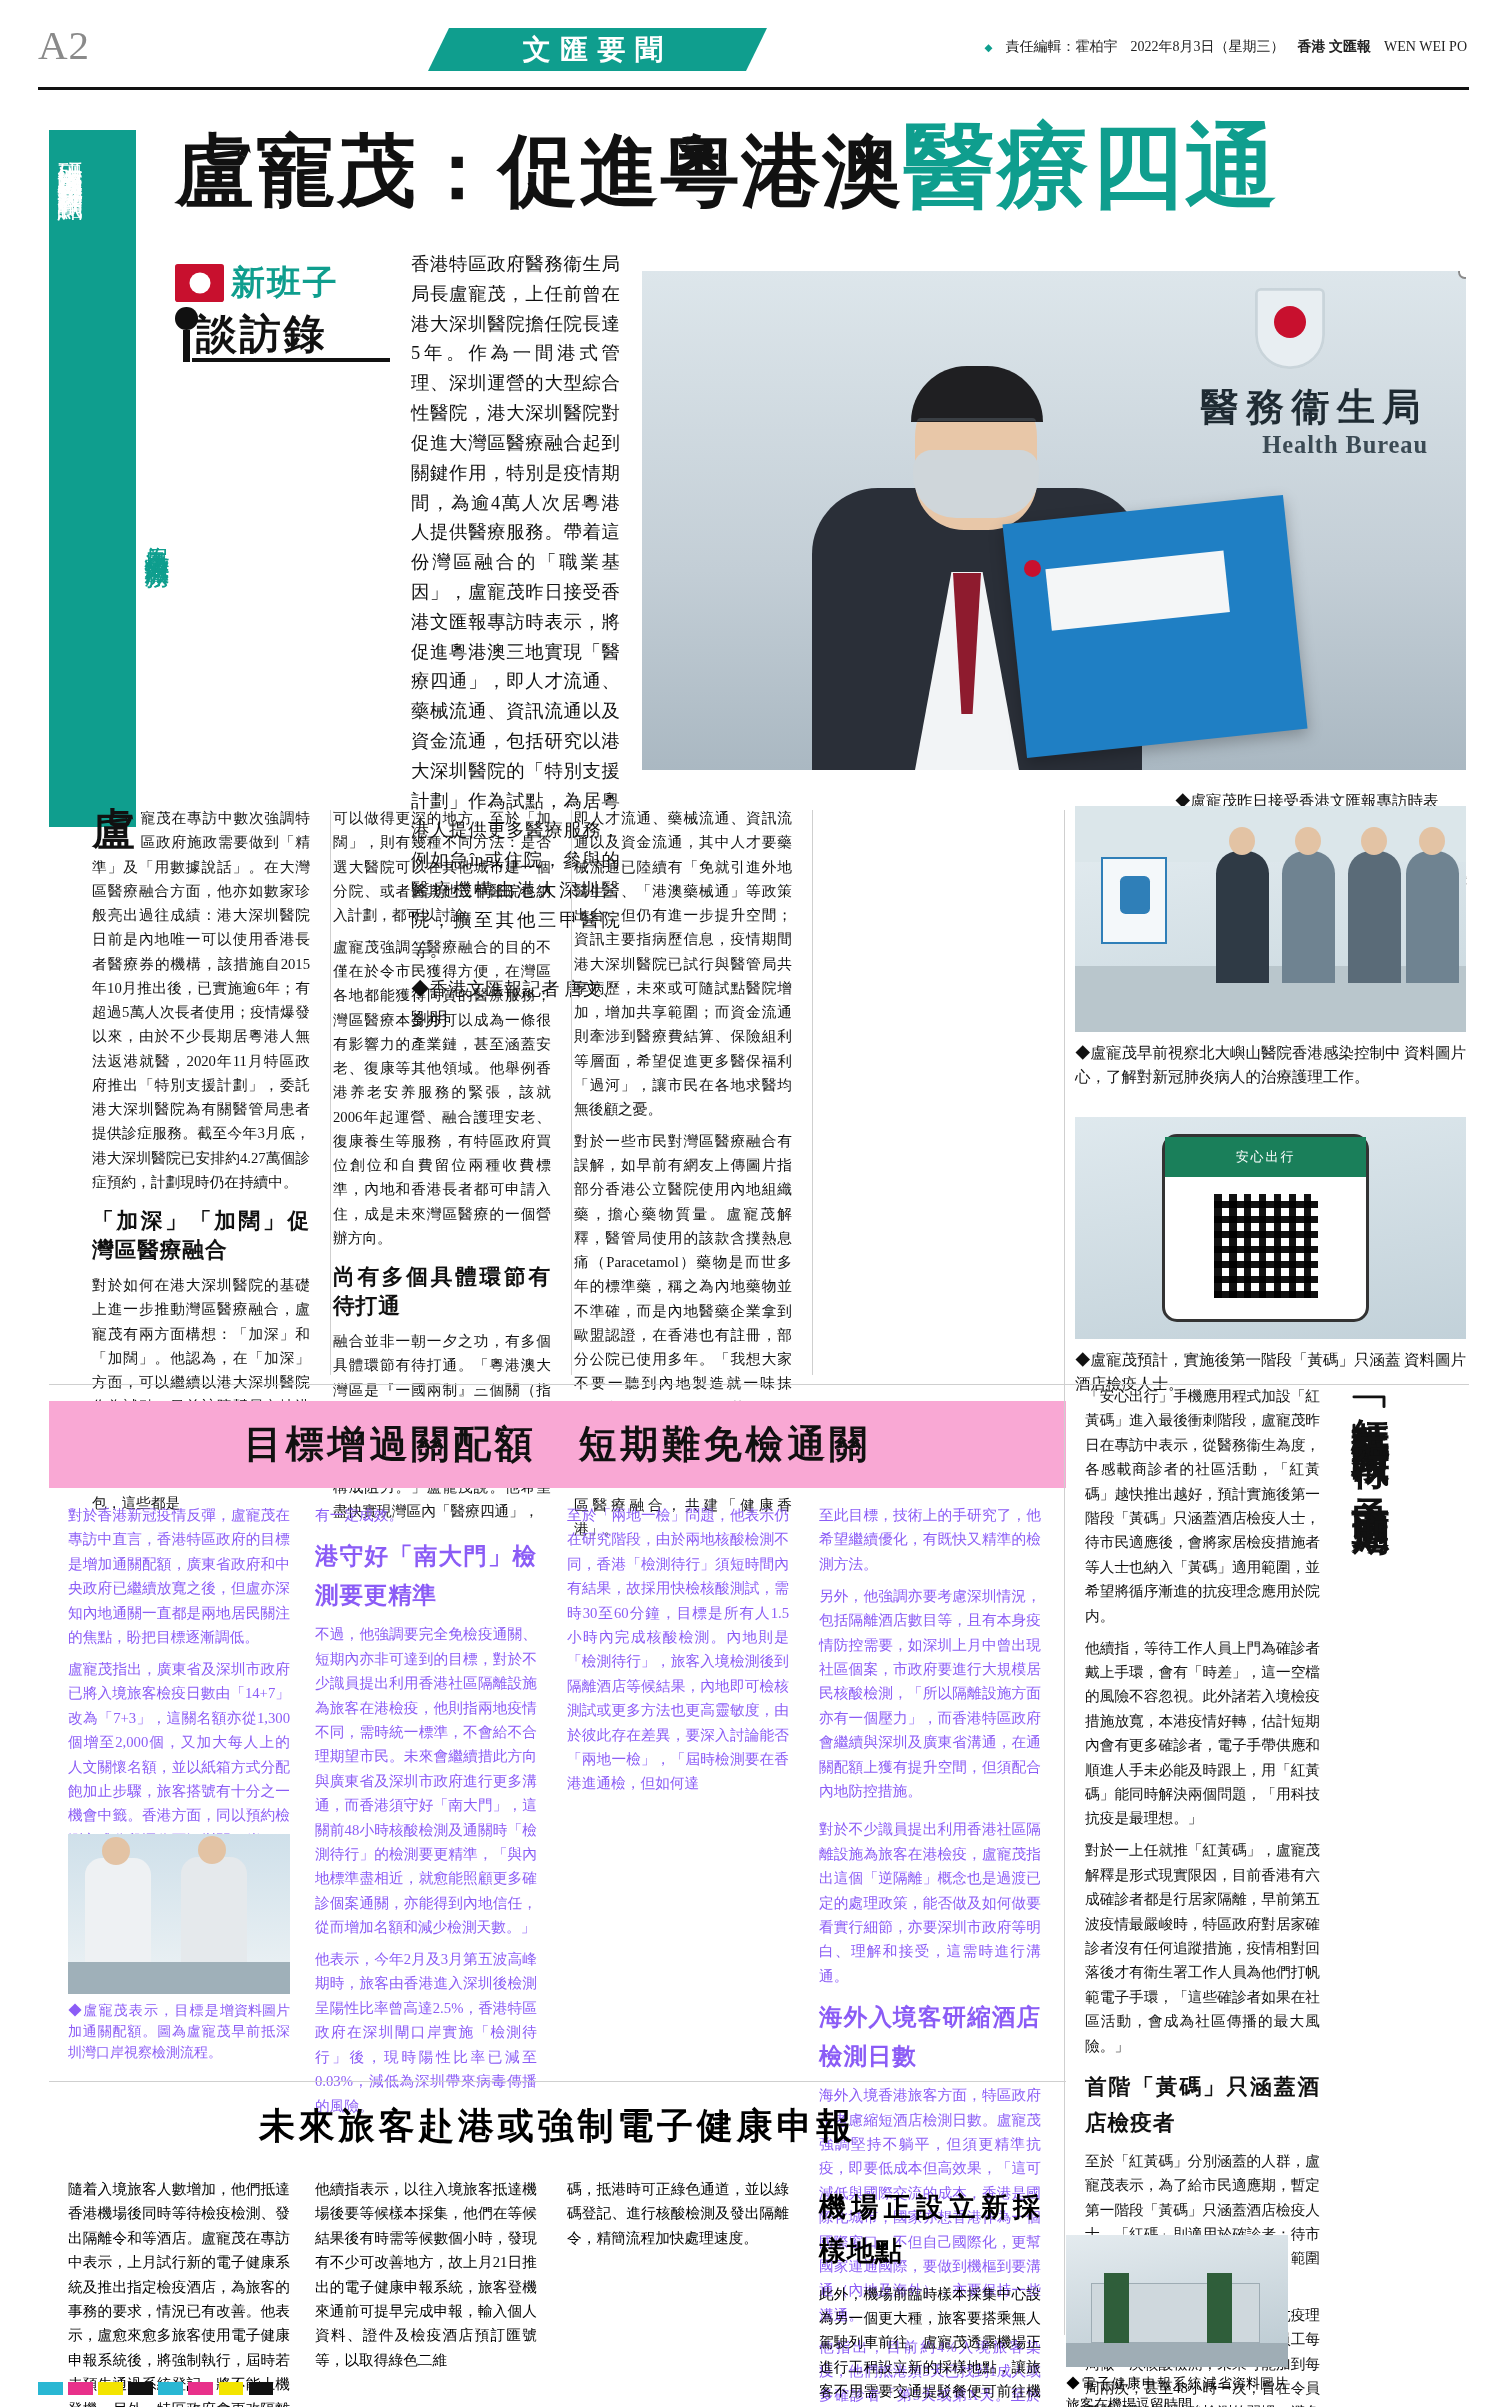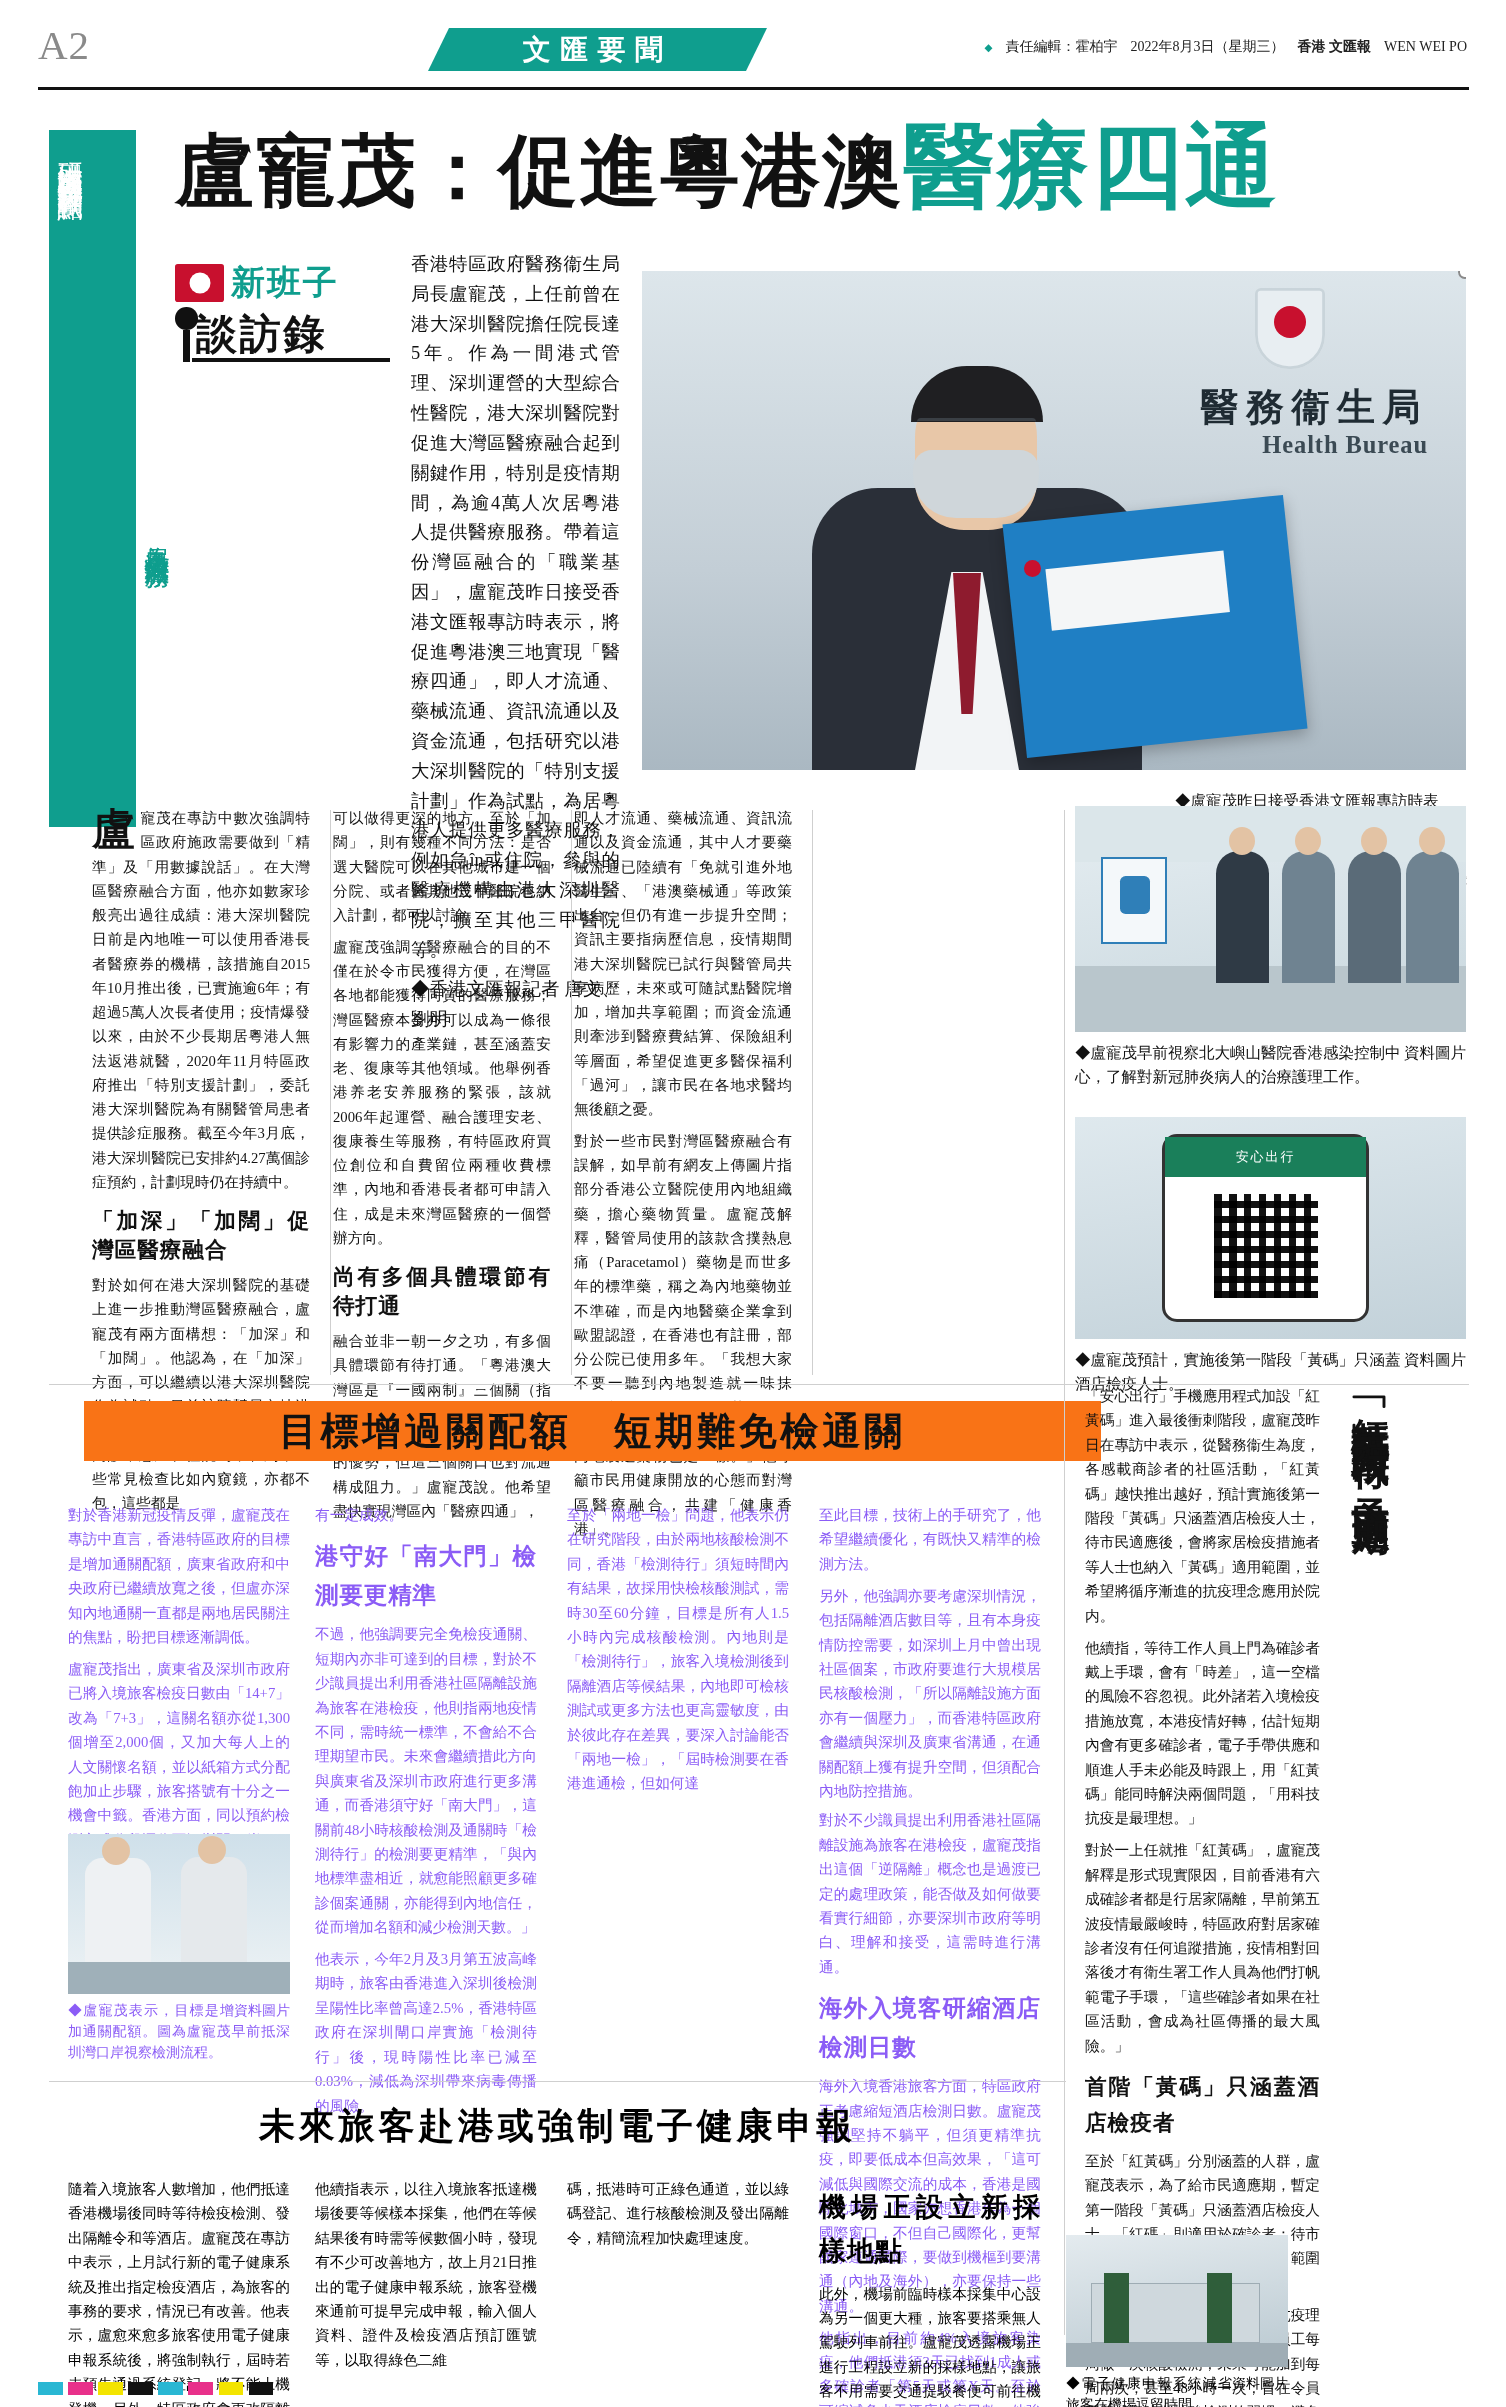--- a/index.html
+++ b/index.html
@@ -250,23 +250,22 @@
     background-blend-mode:multiply;
   }
   .ph-cap2 {
     position:absolute; left:1075px; top:1348px; width:391px;
     font-size:15.5px; line-height:1.55; color:#111;
   }
   .ph-cap2 .src { float:right; }
 
   
   .band {
-    position:absolute; left:49px; top:1401px; width:1017px; height:60px;
-    background:#f97316;
-    margin-left:35px;
+    position:absolute; left:49px; top:1401px; width:1017px; height:87px;
+    background:#f9a8d4;
   }
   .band .t {
     position:absolute; left:0; top:0; width:100%; height:100%;
     display:flex; align-items:center; justify-content:center;
     font-size:38px; font-weight:bold; letter-spacing:3.8px; color:#111;
   }
 
   
   .mid { position:absolute; left:68px; top:1503px; width:996px; height:584px; }
   .mcol {
@@ -502,21 +501,21 @@
       <div class="mid-h">港守好「南大門」檢測要更精準</div>
       <div>不過，他強調要完全免檢疫通關、短期內亦非可達到的目標，對於不少識員提出利用香港社區隔離設施為旅客在港檢疫，他則指兩地疫情不同，需時統一標準，不會給不合理期望市民。未來會繼續措此方向與廣東省及深圳市政府進行更多溝通，而香港須守好「南大門」，這關前48小時核酸檢測及通關時「檢測待行」的檢測要更精準，「與內地標準盡相近，就愈能照顧更多確診個案通關，亦能得到內地信任，從而增加名額和減少檢測天數。」</div>
       <div style="margin-top:7.5px">他表示，今年2月及3月第五波高峰期時，旅客由香港進入深圳後檢測呈陽性比率曾高達2.5%，香港特區政府在深圳閘口岸實施「檢測待行」後，現時陽性比率已減至0.03%，減低為深圳帶來病毒傳播的風險。</div>
     </div>
     <div class="mcol m3">
       <div>至於「兩地一檢」問題，他表示仍在研究階段，由於兩地核酸檢測不同，香港「檢測待行」須短時間內有結果，故採用快檢核酸測試，需時30至60分鐘，目標是所有人1.5小時內完成核酸檢測。內地則是「檢測待行」，旅客入境檢測後到隔離酒店等候結果，內地即可檢核測試或更多方法也更高靈敏度，由於彼此存在差異，要深入討論能否「兩地一檢」，「屆時檢測要在香港進通檢，但如何達</div>
     </div>
     <div class="mcol m4">
       <div>至此目標，技術上的手研究了，他希望繼續優化，有既快又精準的檢測方法。</div>
       <div style="margin-top:7.5px">另外，他強調亦要考慮深圳情況，包括隔離酒店數目等，且有本身疫情防控需要，如深圳上月中曾出現社區個案，市政府要進行大規模居民核酸檢測，「所以隔離設施方面亦有一個壓力」，而香港特區政府會繼續與深圳及廣東省溝通，在通關配額上獲有提升空間，但須配合內地防控措施。</div>
-      <div style="margin-top:5px">對於不少識員提出利用香港社區隔離設施為旅客在港檢疫，盧寵茂指出這個「逆隔離」概念也是過渡已定的處理政策，能否做及如何做要看實行細節，亦要深圳市政府等明白、理解和接受，這需時進行溝通。</div>
+      <div style="margin-top:14px">對於不少識員提出利用香港社區隔離設施為旅客在港檢疫，盧寵茂指出這個「逆隔離」概念也是過渡已定的處理政策，能否做及如何做要看實行細節，亦要深圳市政府等明白、理解和接受，這需時進行溝通。</div>
       <div class="mid-h">海外入境客研縮酒店檢測日數</div>
       <div>海外入境香港旅客方面，特區政府正考慮縮短酒店檢測日數。盧寵茂強調堅持不躺平，但須更精準抗疫，即要低成本但高效果，「這可減低與國際交流的成本，香港是國際化城市，國家亦想香港作為一個國際窗口，不但自己國際化，更幫國家連通國際，要做到機樞到要溝通（內地及海外），亦要保持一些溝通。</div>
       <div style="margin-top:7.5px">他指出，目前約4%入境旅客染疫，他們抵港須3天已找到1成人或多確診者「第5天或第X天。至於可縮減多少天酒店檢疫日數，他強調特區政府會用數據說話，正式公布時自會解釋有關理據。</div>
     </div>
   </div>
 
   <div class="rcol">
     <div class="rcol-title">
       <div class="vtext">「紅黃碼」研兩階段執行　予市民適應期</div>
     </div>

